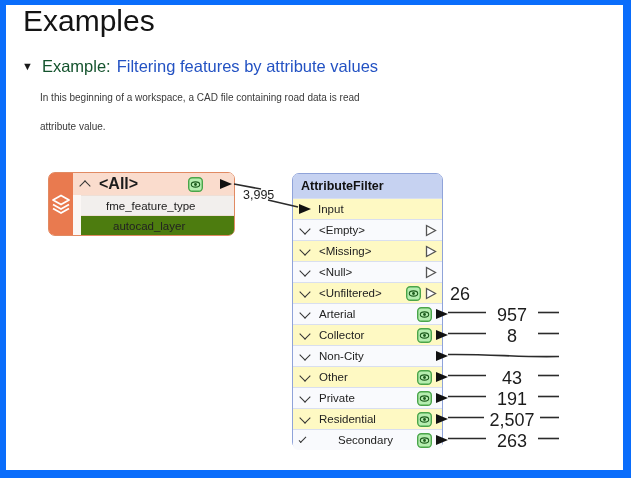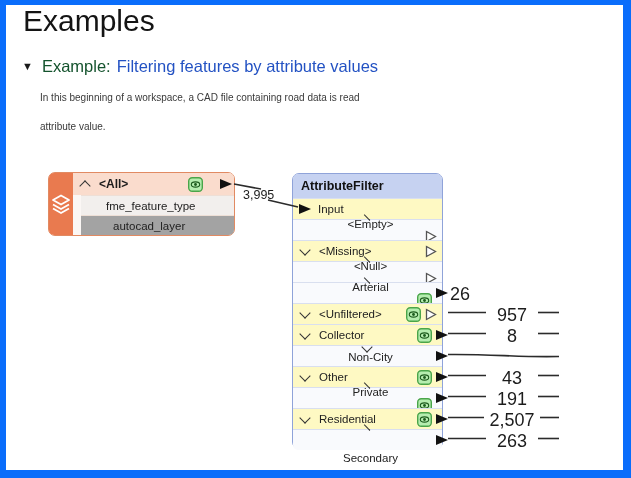--- a/index.html
+++ b/index.html
@@ -17,24 +17,24 @@
   .para.l2{top:121px;}
 
   .wires{position:absolute;left:0;top:0;z-index:3;pointer-events:none;}
 
   
   .reader-node{position:absolute;left:48px;top:172px;width:187px;height:64px;box-sizing:border-box;
     border:1.5px solid #e18a62;border-radius:7px;display:flex;background:#fbf7f5;z-index:2;}
   .reader-side{width:24px;background:#e97a4f;border-radius:5px 0 0 5px;display:flex;align-items:center;justify-content:center;}
   .reader-body{flex:1;display:flex;flex-direction:column;min-width:0;}
   .reader-header{height:22px;background:#fadccd;border-radius:0 5px 0 0;position:relative;display:flex;align-items:center;padding-left:8px;box-sizing:border-box;}
-  .reader-title{font-size:12px;font-weight:bold;color:#1c1c1c;margin-left:10px;}
+  .reader-title{font-size:16px;font-weight:bold;color:#1c1c1c;margin-left:10px;}
   .reader-row{height:20px;border-top:1px solid #eedfd6;display:flex;align-items:center;padding-left:25px;font-size:11.5px;color:#222;box-sizing:border-box;margin-left:8px;}
   .reader-row.r1{background:#f2efed;}
-  .reader-row.r2{background:#a3a3a3;border-radius:0 0 5px 0;flex:1;padding-left:32px;}
+  .reader-row.r2{background:#4d7c0f;border-radius:0 0 5px 0;flex:1;padding-left:32px;}
 
   
   .chev{display:inline-block;width:7px;height:7px;border-right:1.7px solid #333;border-bottom:1.7px solid #333;}
   .chev.up{transform:rotate(-135deg);margin-top:3px;}
   .chev.down{transform:rotate(45deg);margin-top:-3px;}
 
   
   .port-filled-r{position:absolute;right:-6px;top:50%;margin-top:-5.5px;width:0;height:0;
     border-top:5.5px solid transparent;border-bottom:5.5px solid transparent;border-left:12px solid #111;}
   .reader-header .port-filled-r{right:2px;}
@@ -43,21 +43,21 @@
   .port-hollow{margin-left:auto;margin-right:5px;display:flex;}
 
   
   .filter-node{position:absolute;left:292px;top:173px;width:151px;height:276px;box-sizing:border-box;
     border:1.5px solid #8fa3d9;border-radius:7px;background:#f9fafd;z-index:2;}
   .filter-header{height:24px;background:#c6d2f1;border-radius:5px 5px 0 0;display:flex;align-items:center;
     padding-left:8px;font-size:12.5px;font-weight:bold;color:#111;box-sizing:border-box;}
   .frow{position:relative;height:21px;display:flex;align-items:center;padding-left:6px;box-sizing:border-box;
     border-top:1px solid #d9dfef;font-size:11.5px;color:#222;}
   .frow.tint{background:#fef9c3;}
-  .frow.lite{background:#f9fafd;flex-direction:column;}
+  .frow.lite{background:#f9fafd;}
   .frow.last{border-radius:0 0 5px 5px;gap:24px;}
   .frow .chev{margin-right:10px;margin-left:2px;}
   .flabel{flex:0 0 auto;}
   .eye{display:flex;margin-left:auto;margin-right:4px;}
 
   
   .count{position:absolute;font-size:18px;color:#1c1c1c;z-index:4;}
   .count.mid{left:488px;width:48px;text-align:center;}
   .conn-label{position:absolute;left:243px;top:188px;font-size:12.5px;color:#1c1c1c;z-index:4;}
 </style>
@@ -161,48 +161,48 @@
     <div class="frow lite">
       <span class="chev down"></span>
       <span class="flabel">&lt;Null&gt;</span>
       <span class="port-hollow">
         <svg width="12" height="13" viewBox="0 0 12 13">
             <polygon points="1.5,1.5 10.5,6.5 1.5,11.5" fill="#fff" stroke="#555" stroke-width="1.3"></polygon>
           </svg>
       </span>
     </div>
 
-    <div class="frow lite">
-      <span class="chev down"></span>
-      <span class="flabel">Arterial</span>
-      <span class="eye" style="margin-right:10px;">
-        <svg width="15" height="15" viewBox="0 0 15 15">
-          <rect x="0.7" y="0.7" width="13.6" height="13.6" rx="3.5" fill="#b5edaf" stroke="#4aa54a" stroke-width="1.4"></rect>
-          <ellipse cx="7.5" cy="7.5" rx="4.2" ry="2.6" fill="none" stroke="#1d5b1d" stroke-width="1.1"></ellipse>
-          <circle cx="7.5" cy="7.5" r="1.4" fill="#1d5b1d"></circle>
-        </svg>
-      </span>
-      <span class="port-filled-r"></span>
-    </div>
-
     <div class="frow tint">
       <span class="chev down"></span>
       <span class="flabel">&lt;Unfiltered&gt;</span>
       <span class="eye">
         <svg width="15" height="15" viewBox="0 0 15 15">
           <rect x="0.7" y="0.7" width="13.6" height="13.6" rx="3.5" fill="#b5edaf" stroke="#4aa54a" stroke-width="1.4"></rect>
           <ellipse cx="7.5" cy="7.5" rx="4.2" ry="2.6" fill="none" stroke="#1d5b1d" stroke-width="1.1"></ellipse>
           <circle cx="7.5" cy="7.5" r="1.4" fill="#1d5b1d"></circle>
         </svg>
       </span>
       <span class="port-hollow" style="margin-left:0;">
         <svg width="12" height="13" viewBox="0 0 12 13">
             <polygon points="1.5,1.5 10.5,6.5 1.5,11.5" fill="#fff" stroke="#555" stroke-width="1.3"></polygon>
           </svg>
       </span>
+    </div>
+
+    <div class="frow lite">
+      <span class="chev down"></span>
+      <span class="flabel">Arterial</span>
+      <span class="eye" style="margin-right:10px;">
+        <svg width="15" height="15" viewBox="0 0 15 15">
+          <rect x="0.7" y="0.7" width="13.6" height="13.6" rx="3.5" fill="#b5edaf" stroke="#4aa54a" stroke-width="1.4"></rect>
+          <ellipse cx="7.5" cy="7.5" rx="4.2" ry="2.6" fill="none" stroke="#1d5b1d" stroke-width="1.1"></ellipse>
+          <circle cx="7.5" cy="7.5" r="1.4" fill="#1d5b1d"></circle>
+        </svg>
+      </span>
+      <span class="port-filled-r"></span>
     </div>
 
     <div class="frow tint">
       <span class="chev down"></span>
       <span class="flabel">Collector</span>
       <span class="eye" style="margin-right:10px;">
         <svg width="15" height="15" viewBox="0 0 15 15">
           <rect x="0.7" y="0.7" width="13.6" height="13.6" rx="3.5" fill="#b5edaf" stroke="#4aa54a" stroke-width="1.4"></rect>
           <ellipse cx="7.5" cy="7.5" rx="4.2" ry="2.6" fill="none" stroke="#1d5b1d" stroke-width="1.1"></ellipse>
           <circle cx="7.5" cy="7.5" r="1.4" fill="#1d5b1d"></circle>

